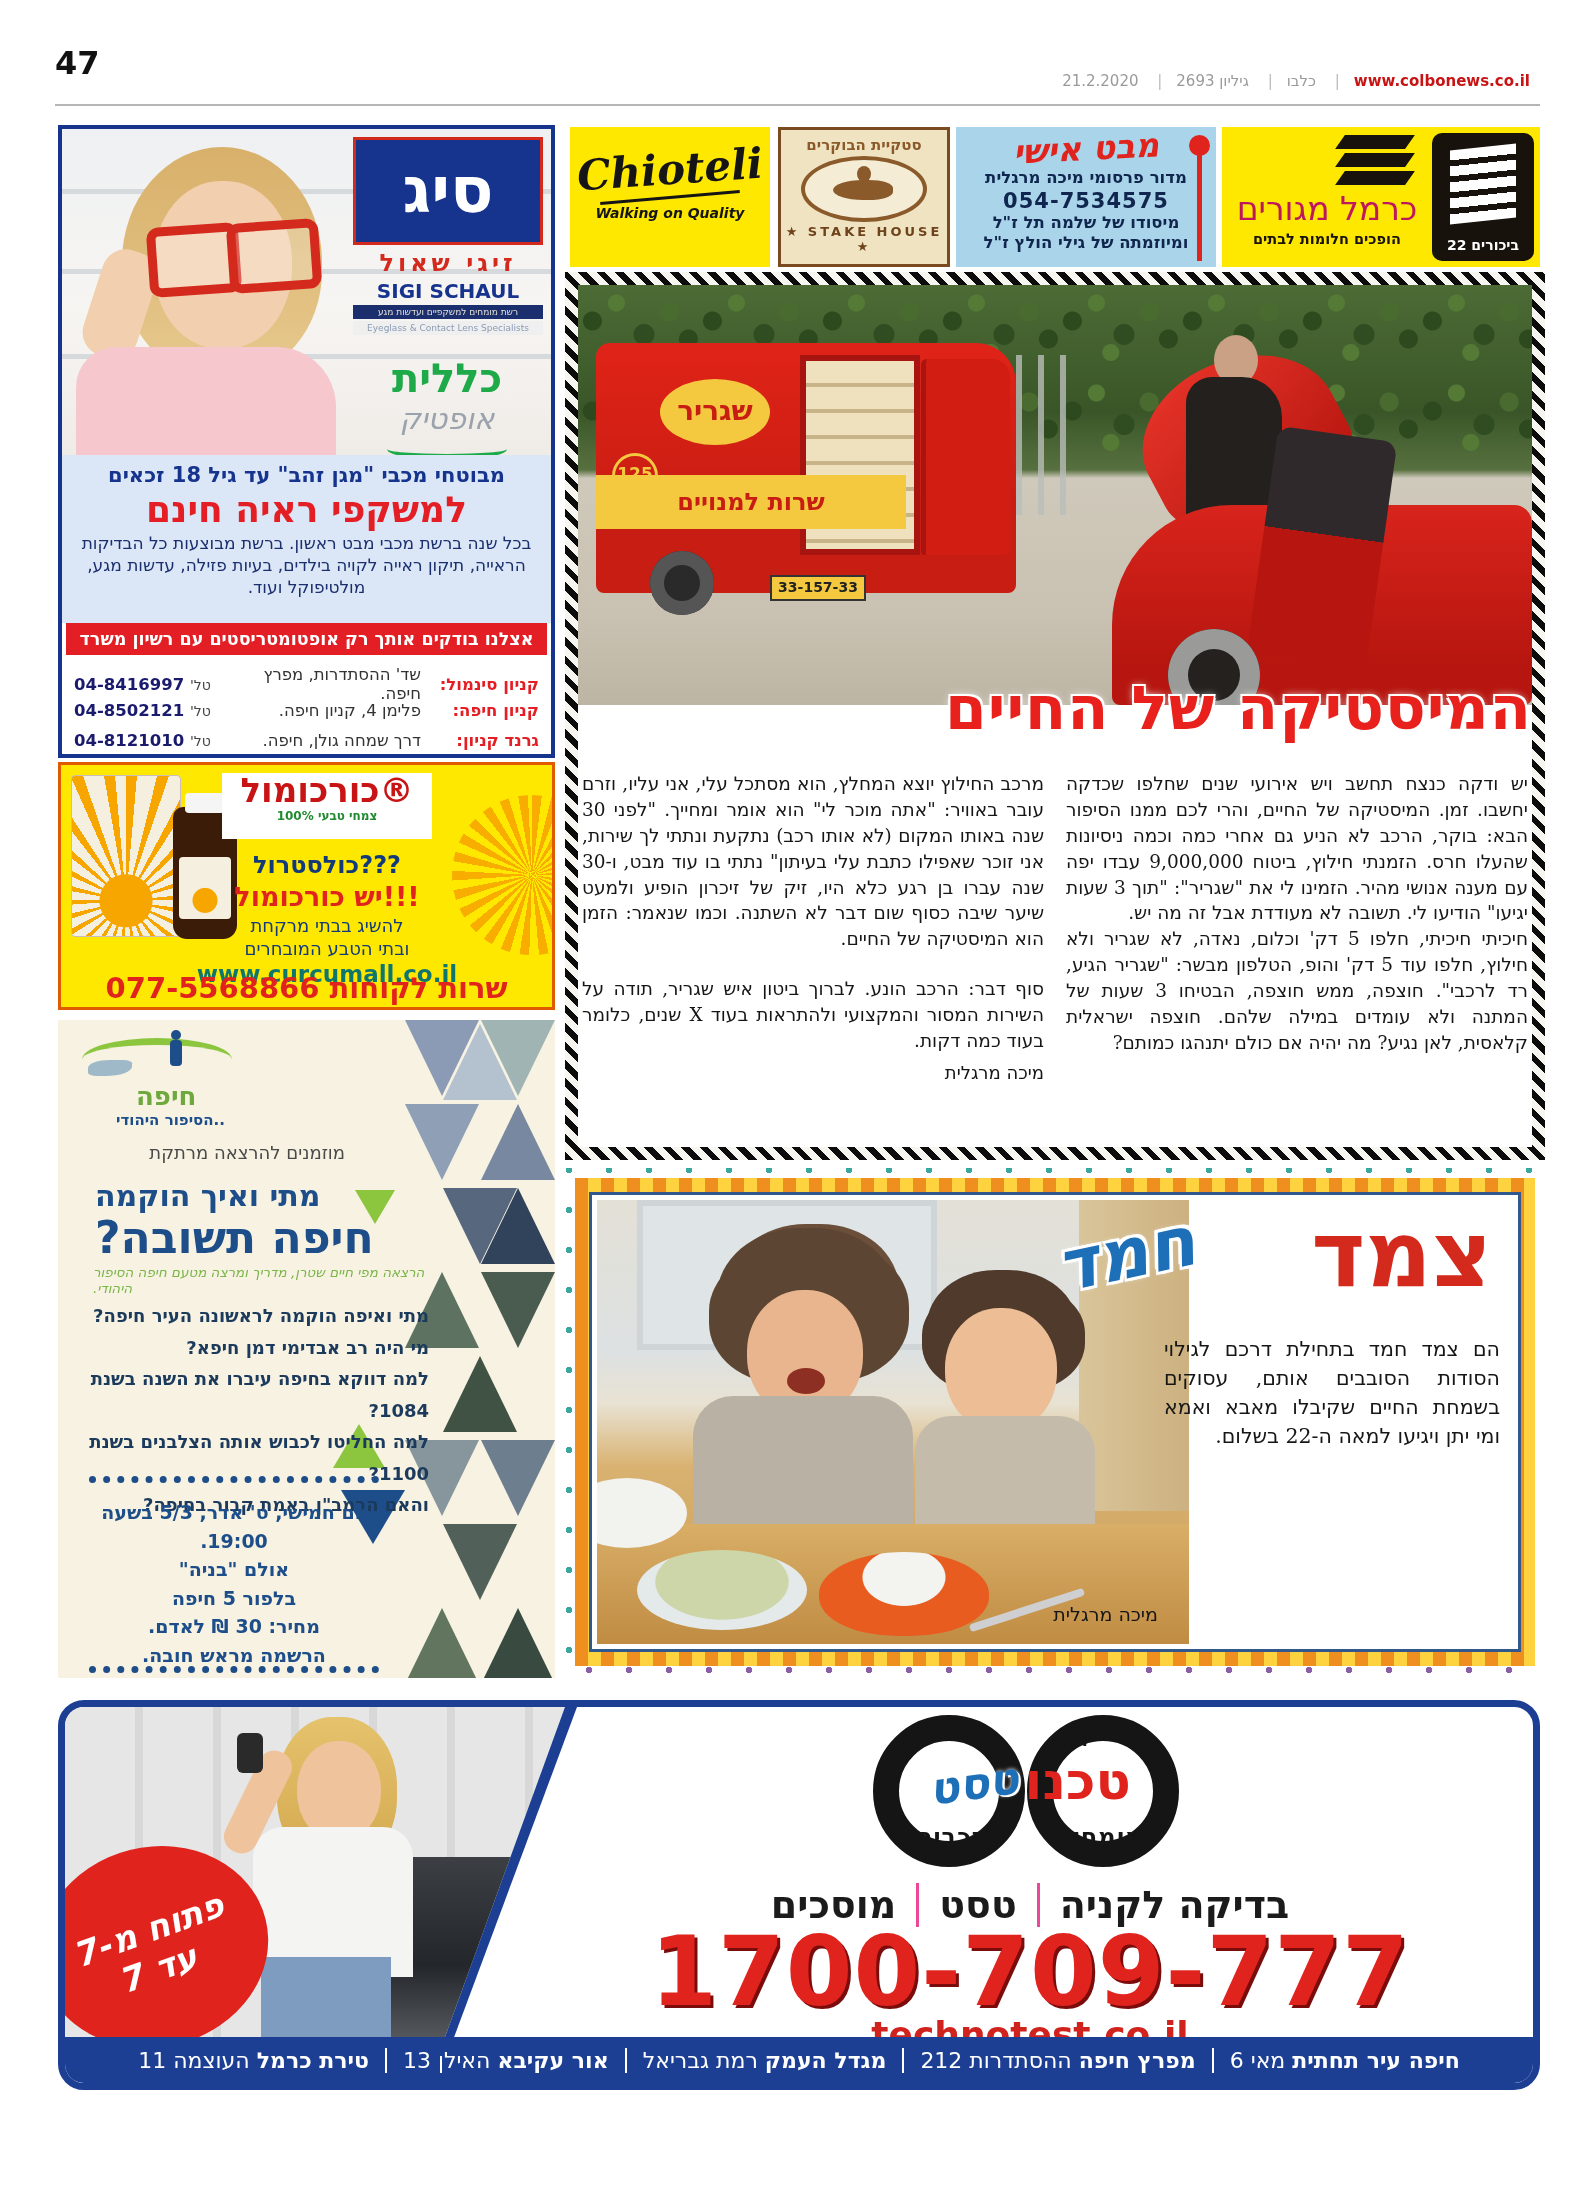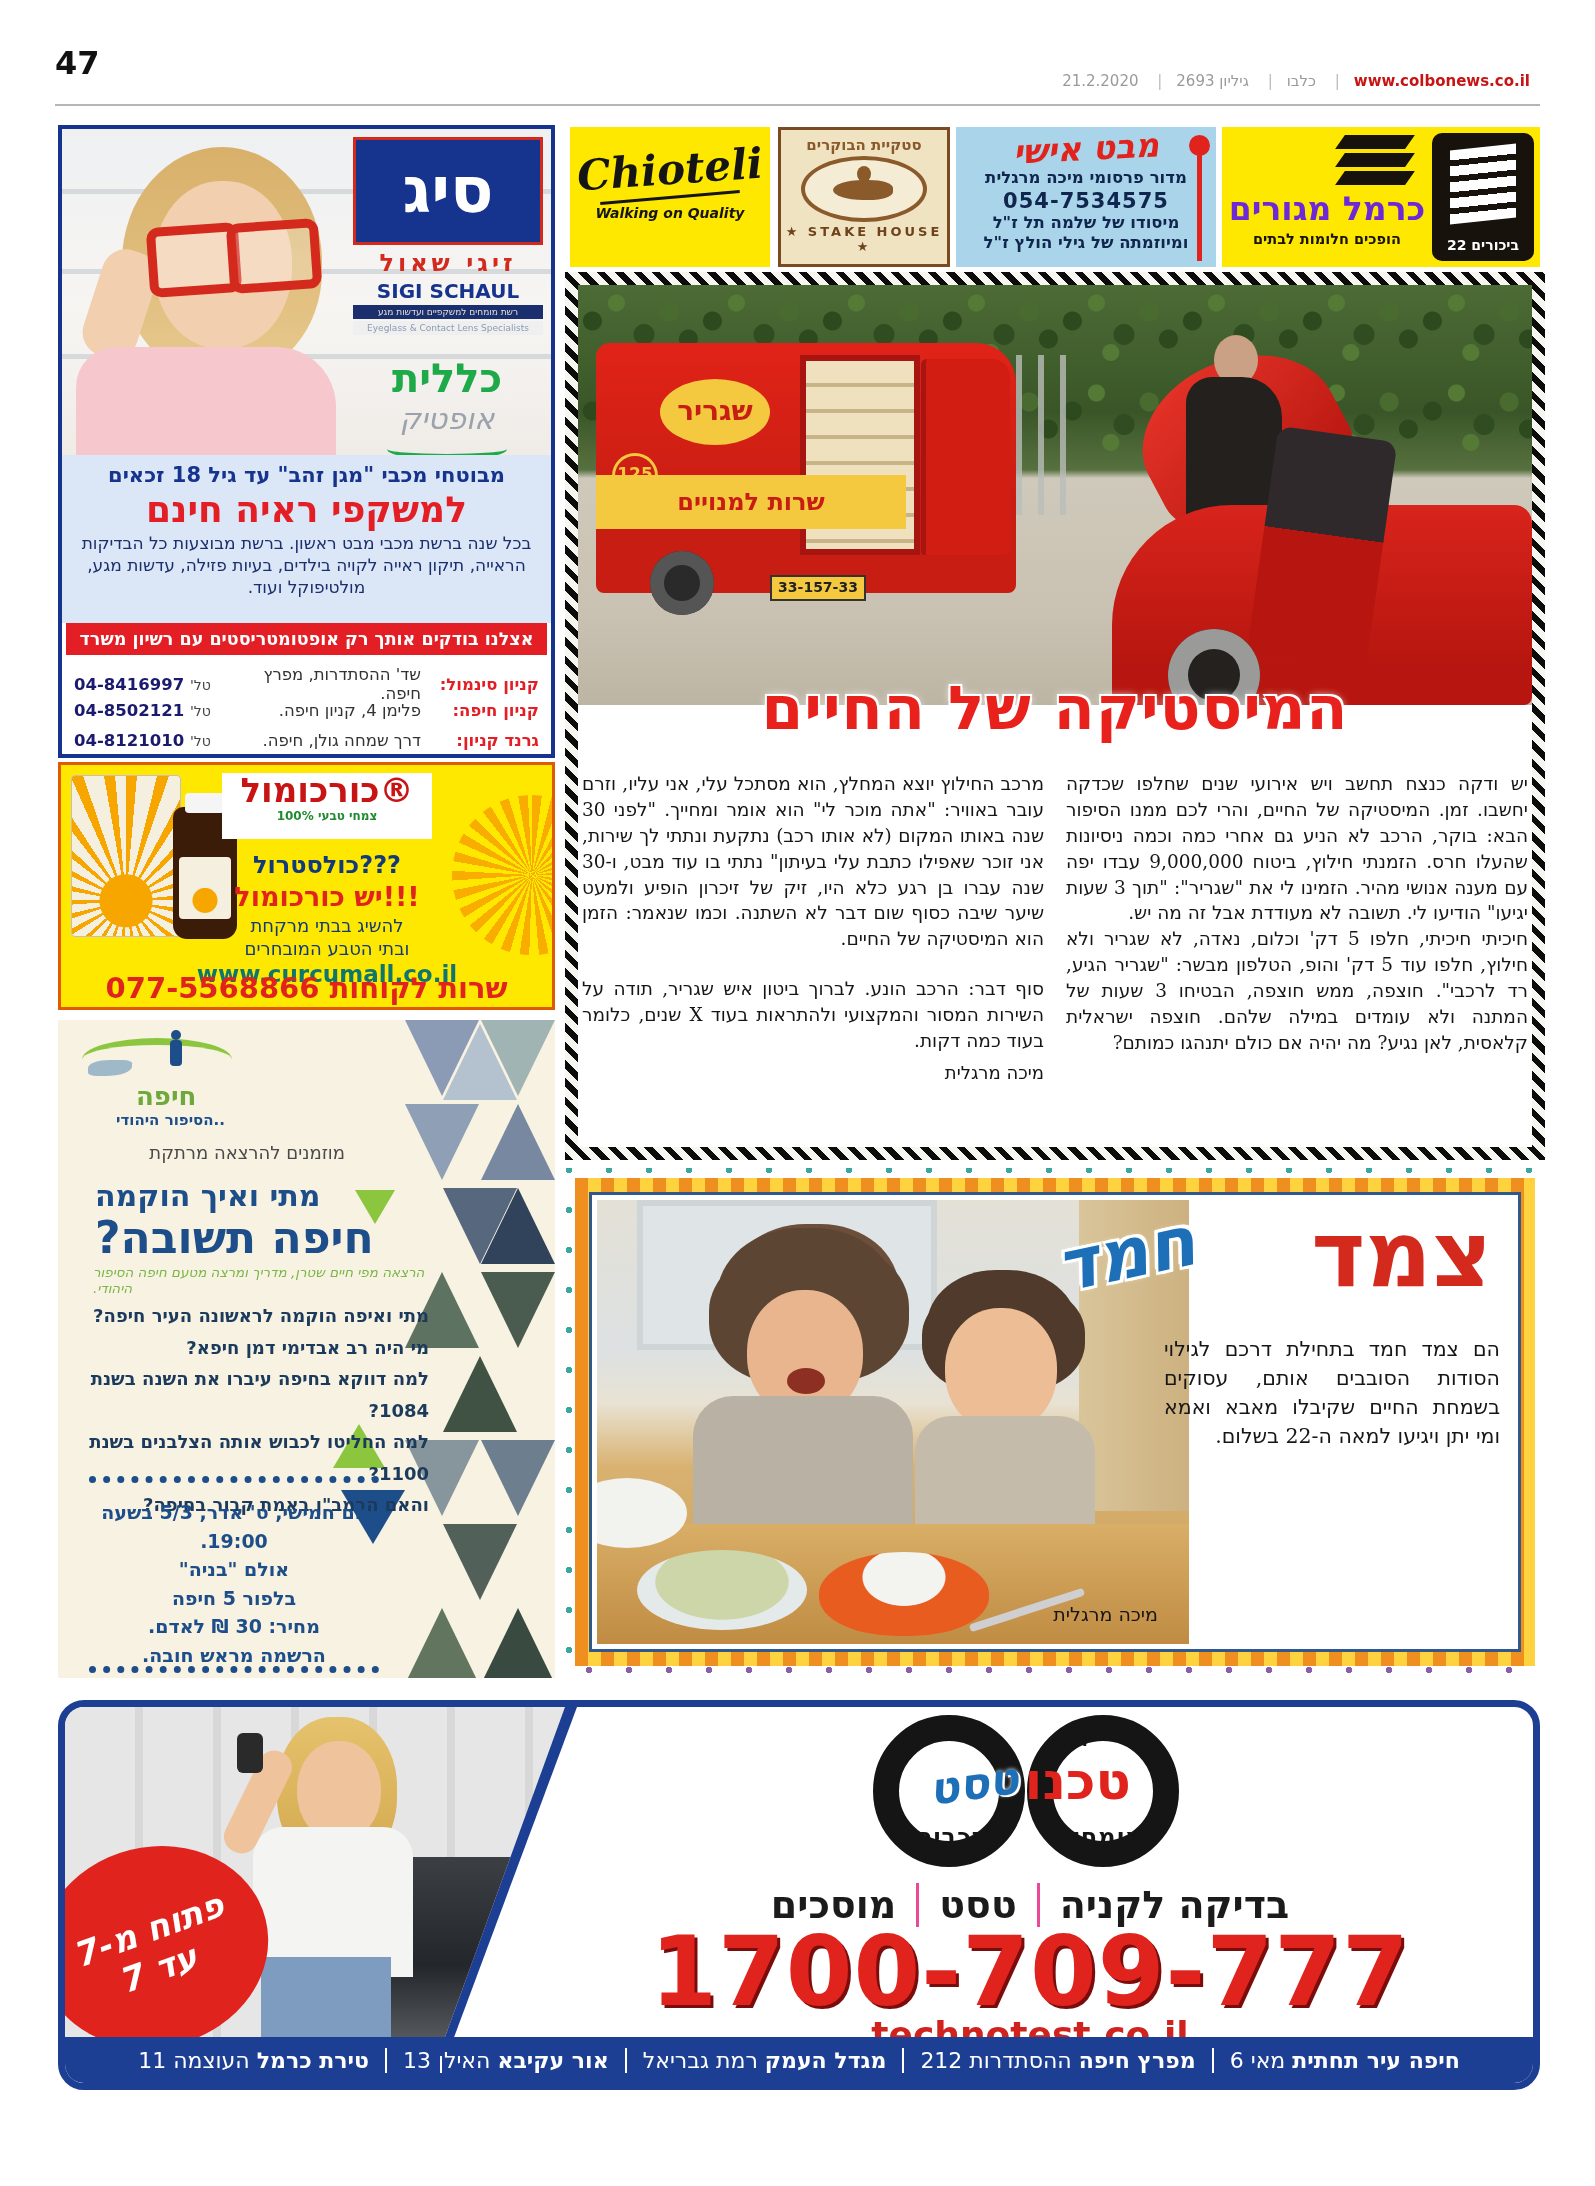--- a/index.html
+++ b/index.html
@@ -61,21 +61,21 @@
   .st-rider{position:absolute;left:52px;top:6px;width:14px;height:16px;border-radius:50%;background:#8b5a2b}
   .st-en{color:#6e431c;font-weight:bold;font-size:13px;letter-spacing:3px}
   .mabat{left:956px;top:127px;width:260px;height:140px;background:#a9d4e9;box-sizing:border-box;text-align:center;direction:rtl}
   .mb-pinline{position:absolute;right:14px;top:20px;bottom:6px;width:5px;background:#e1231e}
   .mb-pin{position:absolute;right:6px;top:8px;width:21px;height:21px;border-radius:50%;background:#e1231e}
   .mb-title{color:#e1231e;font-weight:900;font-style:italic;font-size:33px;transform:rotate(-3deg);margin-top:2px}
   .mb-l{color:#10264f;font-weight:900;font-size:16.5px;line-height:1.25}
   .mb-phone{color:#10264f;font-weight:900;font-size:21px;letter-spacing:1px}
   .carmel{left:1222px;top:127px;width:318px;height:140px;background:#ffe800}
   .cm-chev{position:absolute;left:118px;top:8px;width:70px;height:14px;background:#17120b;transform:skewX(-35deg)}
-  .cm-name{position:absolute;left:0;width:210px;text-align:center;top:62px;color:#6d28d9;font-weight:700;font-size:33px}
+  .cm-name{position:absolute;left:0;width:210px;text-align:center;top:62px;color:#be185d;font-weight:400;font-size:33px}
   .cm-tag{position:absolute;left:0;width:210px;text-align:center;top:104px;color:#17120b;font-weight:900;font-size:14.5px}
   .cm-box{position:absolute;right:6px;top:6px;width:102px;height:128px;background:#17120b;border-radius:10px;text-align:center}
   .cm-bld{position:absolute;left:18px;top:14px;width:66px;height:74px;background:
      linear-gradient(180deg,#fff 0 10px,#17120b 10px 16px,#fff 16px 26px,#17120b 26px 32px,#fff 32px 42px,#17120b 42px 48px,#fff 48px 58px,#17120b 58px 64px,#fff 64px 74px);
      transform:skewY(-6deg)}
   .cm-boxlbl{position:absolute;left:0;right:0;bottom:8px;color:#fff;font-weight:bold;font-size:14px}
 
   
   .art{left:565px;top:272px;width:980px;height:888px;border:13px solid transparent;box-sizing:border-box;
     border-image:repeating-linear-gradient(45deg,#0c0c0c 0 6px,#f6f5ef 6px 13px) 13 round;background:#fff}
@@ -100,21 +100,21 @@
   .van-plate{position:absolute;right:150px;bottom:-8px;width:92px;height:22px;background:#f4c93f;border:2px solid #333;color:#222;font-weight:bold;
     font-size:14px;text-align:center;line-height:20px}
   .car{position:absolute;right:0;top:128px;width:420px;height:292px}
   .car-body{position:absolute;right:0;top:92px;width:420px;height:200px;background:linear-gradient(180deg,#d8241c 0,#b6160f 80%);border-radius:120px 18px 8px 8px}
   .car-hood{position:absolute;left:28px;top:-54px;width:200px;height:150px;background:linear-gradient(160deg,#e8352a,#b6160f);border-radius:46% 54% 20% 30%;transform:rotate(-28deg)}
   .car-door{position:absolute;left:150px;top:20px;width:120px;height:230px;background:linear-gradient(180deg,#30292b 0 44%,#b6160f 44%);border-radius:14px;transform:rotate(8deg)}
   .car-wheel{position:absolute;left:56px;bottom:-16px;width:92px;height:92px;background:#24211f;border-radius:50%;box-shadow:inset 0 0 0 20px #9a9a98}
   .man{position:absolute;right:250px;top:-78px;width:96px;height:190px}
   .man-head{position:absolute;left:28px;top:0;width:44px;height:50px;border-radius:50%;background:#caa184}
   .man-body{position:absolute;left:0;top:42px;width:96px;height:150px;border-radius:26px 40px 0 0;background:#24201e}
-  .art-head{position:absolute;left:0;right:0;top:388px;text-align:center;color:#e8211d;font-weight:900;font-size:60px;letter-spacing:1px;
+  .art-head{position:absolute;left:0;right:0;top:388px;color:#e8211d;font-weight:900;font-size:60px;letter-spacing:1px;
     text-shadow:0 0 8px #fff,2px 2px 0 #fff,-2px -2px 0 #fff,2px -2px 0 #fff,-2px 2px 0 #fff;direction:rtl}
   .art-col{position:absolute;top:486px;width:462px;direction:rtl;text-align:justify;font-family:"DejaVu Serif","DejaVu Sans",serif;
     font-size:18.5px;line-height:1.4;color:#161616}
   .art-colR{right:4px}
   .art-colL{left:4px}
   .art-col p{margin:0}
   .art-col p.gap{margin-top:24px}
   .art-author{margin-top:6px;font-size:18px}
 
   

